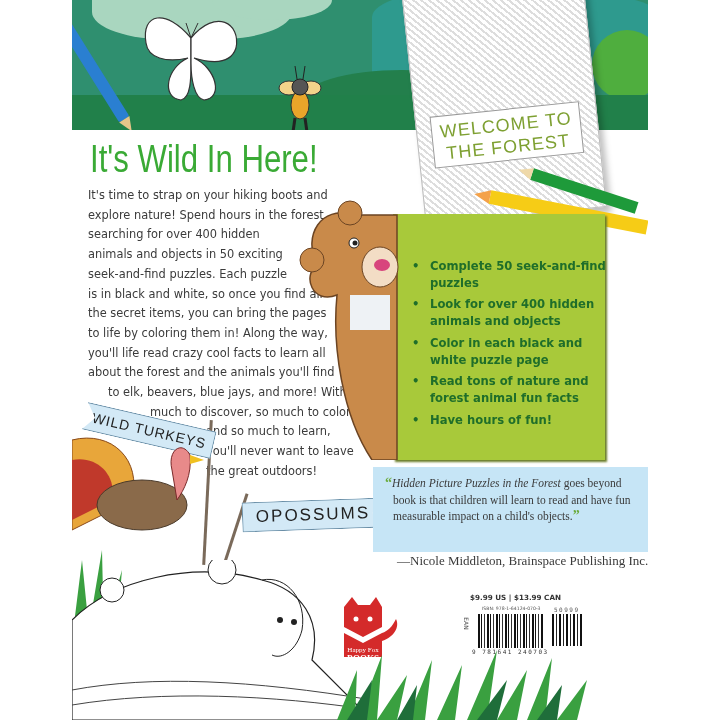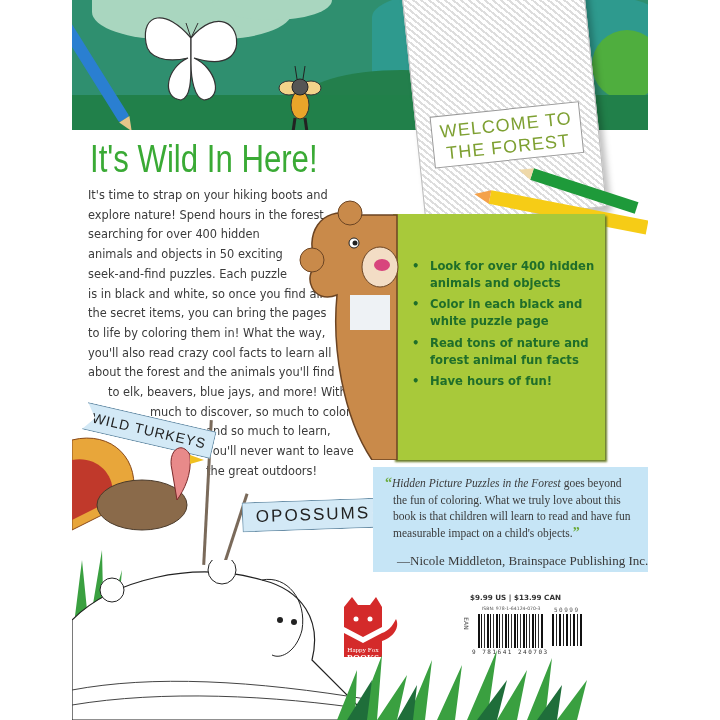--- a/index.html
+++ b/index.html
@@ -25,21 +25,21 @@
   .bullets{position:absolute;left:334px;top:258px;width:200px;margin:0;padding:0;list-style:none;}
   .bullets li{position:relative;padding-left:24px;font-family:"DejaVu Sans",sans-serif;font-weight:bold;font-size:11.6px;line-height:16.7px;color:#1f6e2a;margin-bottom:5px;}
   .bullets li:before{content:"•";position:absolute;left:6px;top:0;color:#1f6e2a;}
   .puzzle{position:absolute;left:340px;top:-40px;width:180px;height:255px;background:#f4f4f4;border:1px solid #bbb;transform:rotate(-6deg);transform-origin:center;box-shadow:4px 6px 6px rgba(0,0,0,0.25);overflow:hidden;background-image:repeating-linear-gradient(45deg,#ddd 0 2px,#fff 2px 5px),repeating-linear-gradient(-45deg,#ccc 0 1px,transparent 1px 6px);}
   .puzzle .sign{position:absolute;left:14px;top:148px;width:150px;height:52px;background:#ffffff;border:1px solid #999;text-align:center;font-family:"Liberation Sans",sans-serif;font-size:18px;line-height:22px;color:#7ea032;letter-spacing:1px;padding-top:4px;box-sizing:border-box;}
   .puzzle .sign span{display:block;}
   .pencil-green{position:absolute;left:460px;top:168px;width:110px;height:12px;background:#1e9a3a;transform:rotate(18deg);transform-origin:left center;}
   .pencil-green:before{content:"";position:absolute;left:-14px;top:0;border-right:14px solid #efd9a9;border-top:6px solid transparent;border-bottom:6px solid transparent;}
   .pencil-yellow{position:absolute;left:418px;top:190px;width:160px;height:14px;background:#f6cc16;transform:rotate(11deg);transform-origin:left center;}
   .pencil-yellow:before{content:"";position:absolute;left:-16px;top:0;border-right:16px solid #f4a24a;border-top:7px solid transparent;border-bottom:7px solid transparent;}
-  .quote-box{position:absolute;left:301px;top:467px;width:275px;height:105px;background:#c6e5f6;}
+  .quote-box{position:absolute;left:301px;top:467px;width:275px;height:85px;background:#c6e5f6;}
   .quote-text{position:absolute;left:12px;top:8px;width:262px;font-family:"Liberation Serif",serif;font-size:11.5px;line-height:16.6px;color:#3a3a3a;}
   .quote-text .ln{display:block;white-space:nowrap;}
   .qmark{color:#6aaa3a;font-size:14px;font-weight:bold;}
   .quote-author{position:absolute;left:24px;top:86px;font-family:"Liberation Serif",serif;font-size:13px;color:#3a3a3a;white-space:nowrap;}
   .price{position:absolute;left:398px;top:593px;font-family:"DejaVu Sans",sans-serif;font-weight:bold;font-size:7.2px;color:#333;white-space:nowrap;text-align:right;}
   .barcode-area{position:absolute;left:396px;top:604px;width:120px;height:50px;}
   .ean{position:absolute;left:-8px;top:16px;font-size:6px;color:#555;transform:rotate(90deg);font-family:"DejaVu Sans",sans-serif;}
   .isbn{position:absolute;left:14px;top:2px;font-size:4.6px;color:#555;white-space:nowrap;font-family:"DejaVu Sans",sans-serif;}
   .bars{position:absolute;left:10px;top:10px;width:66px;height:34px;background:repeating-linear-gradient(90deg,#111 0 2px,#fff 2px 3px,#111 3px 4px,#fff 4px 6px,#333 6px 7px,#fff 7px 9px);}
   .bars2{position:absolute;left:84px;top:10px;width:30px;height:32px;background:repeating-linear-gradient(90deg,#111 0 2px,#fff 2px 4px,#222 4px 5px,#fff 5px 7px);}
@@ -99,22 +99,22 @@
   <div class="title">It's Wild In Here!</div>
 
   <div class="body-text">
     <span class="ln">It's time to strap on your hiking boots and</span>
     <span class="ln">explore nature! Spend hours in the forest</span>
     <span class="ln">searching for over 400 hidden</span>
     <span class="ln">animals and objects in 50 exciting</span>
     <span class="ln">seek-and-find puzzles. Each puzzle</span>
     <span class="ln">is in black and white, so once you find all</span>
     <span class="ln">the secret items, you can bring the pages</span>
-    <span class="ln">to life by coloring them in! What the way,</span>
-    <span class="ln">you'll also read crazy cool facts to learn all</span>
+    <span class="ln">to life by coloring them in! Along the way,</span>
+    <span class="ln">you'll life read crazy cool facts to learn all</span>
     <span class="ln">about the forest and the animals you'll find</span>
     <span class="ln" style="padding-left:20px">to elk, beavers, blue jays, and more! With so</span>
     <span class="ln" style="padding-left:62px">much to discover, so much to color,</span>
     <span class="ln" style="padding-left:118px">and so much to learn,</span>
     <span class="ln" style="padding-left:118px">you'll never want to leave</span>
     <span class="ln" style="padding-left:118px">the great outdoors!</span>
   </div>
 
   <div class="green-box"></div>
   <svg class="bear" viewBox="0 0 110 265">
@@ -122,20 +122,21 @@
     <circle cx="58" cy="18" r="12" fill="#c98a4a" stroke="#6b4423"></circle>
     <circle cx="20" cy="65" r="12" fill="#c98a4a" stroke="#6b4423"></circle>
     <ellipse cx="88" cy="72" rx="18" ry="20" fill="#f3ddc5" stroke="#6b4423"></ellipse>
     <ellipse cx="90" cy="70" rx="8" ry="6" fill="#d8457d"></ellipse>
     <circle cx="62" cy="48" r="5" fill="#fff" stroke="#222"></circle>
       <circle cx="63" cy="48" r="2.5" fill="#222"></circle>
     <rect x="58" y="100" width="40" height="35" fill="#eef2f5"></rect>
   </svg>
 
   <ul class="bullets">
+    <li>Complete 50 seek-and-find puzzles</li>
     <li>Look for over 400 hidden animals and objects</li>
     <li>Color in each black and white puzzle page</li>
     <li>Read tons of nature and forest animal fun facts</li>
     <li>Have hours of fun!</li>
   </ul>
 
   <div class="pole1"></div>
   <div class="pole2"></div>
   <div class="banner-turkeys">WILD TURKEYS</div>
   <div class="banner-opossums">OPOSSUMS</div>
@@ -159,21 +160,20 @@
       <circle cx="222" cy="62" r="3" fill="#222"></circle>
     <circle cx="150" cy="10" r="14" fill="#fff" stroke="#222"></circle>
     <circle cx="40" cy="30" r="12" fill="#fff" stroke="#222"></circle>
     <path d="M0 130 C80 115 180 120 300 140" fill="none" stroke="#444"></path>
     <path d="M0 145 C90 130 200 135 300 150" fill="none" stroke="#444"></path>
   </svg>
 
   <div class="quote-box">
     <div class="quote-text">
       <span class="ln"><span class="qmark">“</span><i>Hidden Picture Puzzles in the Forest</i><span> goes beyond</span></span>
-      <span class="ln" style="padding-left:8px">the fun of coloring. What we truly love about this</span>
       <span class="ln" style="padding-left:8px">book is that children will learn to read and have fun</span>
       <span class="ln" style="padding-left:8px"><span>measurable impact on a child's objects.</span><span class="qmark">”</span></span>
     </div>
     <div class="quote-author">—Nicole Middleton, Brainspace Publishing Inc.</div>
   </div>
 
   <div class="price">$9.99 US | $13.99 CAN</div>
   <div class="barcode-area">
     <div class="ean">EAN</div>
     <div class="isbn">ISBN: 978-1-64124-070-3</div>

